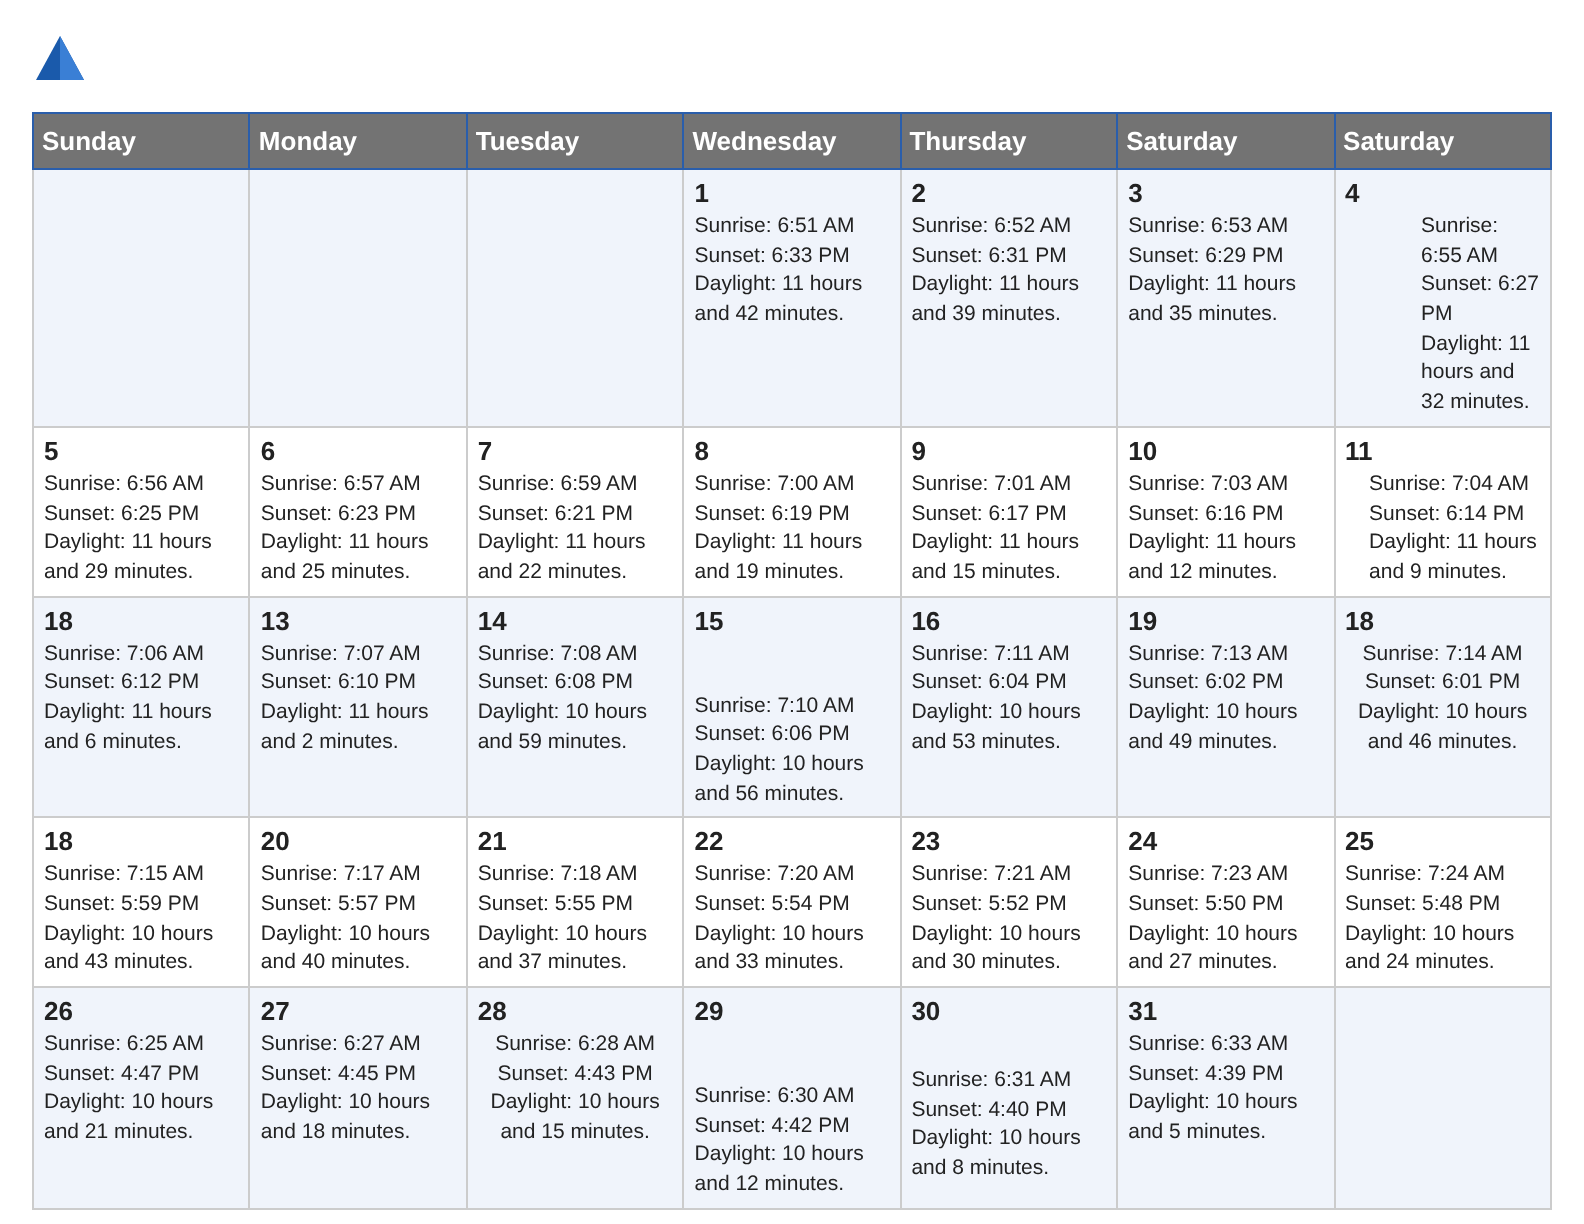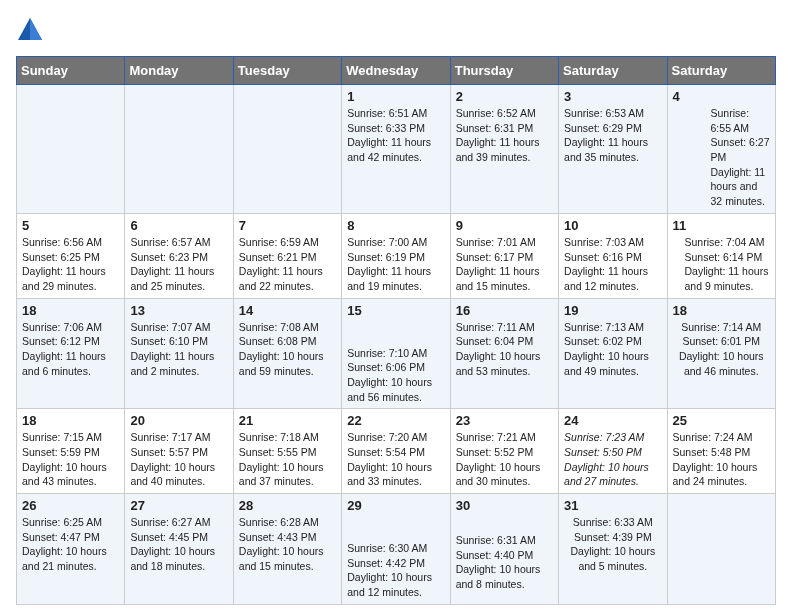--- a/index.html
+++ b/index.html
@@ -253,21 +253,21 @@
 Daylight: 10 hours and 33 minutes.</div>
         </td>
         <td>
           <span class="day-num">23</span>
           <div class="day-info" style="white-space: pre-line;">Sunrise: 7:21 AM
 Sunset: 5:52 PM
 Daylight: 10 hours and 30 minutes.</div>
         </td>
         <td>
           <span class="day-num">24</span>
-          <div class="day-info" style="white-space: pre-line; font-style: italic;">Sunrise: 7:23 AM
+          <div class="day-info" style="white-space: pre-line;">Sunrise: 7:23 AM
 Sunset: 5:50 PM
 Daylight: 10 hours and 27 minutes.</div>
         </td>
         <td>
           <span class="day-num">25</span>
           <div class="day-info" style="white-space: pre-line;">Sunrise: 7:24 AM
 Sunset: 5:48 PM
 Daylight: 10 hours and 24 minutes.</div>
         </td>
       </tr>
@@ -279,38 +279,38 @@
 Daylight: 10 hours and 21 minutes.</div>
         </td>
         <td>
           <span class="day-num">27</span>
           <div class="day-info" style="white-space: pre-line;">Sunrise: 6:27 AM
 Sunset: 4:45 PM
 Daylight: 10 hours and 18 minutes.</div>
         </td>
         <td>
           <span class="day-num">28</span>
-          <div class="day-info" style="white-space: pre-line;">Sunrise: 6:28 AM
+          <div class="day-info" style="white-space: pre-line; text-align: center;">Sunrise: 6:28 AM
 Sunset: 4:43 PM
 Daylight: 10 hours and 15 minutes.</div>
         </td>
         <td>
           <span class="day-num">29</span>
           <div class="day-info" style="white-space: pre-line; margin-top: 28px;">Sunrise: 6:30 AM
 Sunset: 4:42 PM
 Daylight: 10 hours and 12 minutes.</div>
         </td>
         <td>
           <span class="day-num">30</span>
           <div class="day-info" style="white-space: pre-line; margin-top: 20px;">Sunrise: 6:31 AM
 Sunset: 4:40 PM
 Daylight: 10 hours and 8 minutes.</div>
         </td>
         <td>
           <span class="day-num">31</span>
-          <div class="day-info" style="white-space: pre-line; text-align: center;">Sunrise: 6:33 AM
+          <div class="day-info" style="white-space: pre-line;">Sunrise: 6:33 AM
 Sunset: 4:39 PM
 Daylight: 10 hours and 5 minutes.</div>
         </td>
         <td class="empty"></td>
       </tr>
     </tbody>
 </table>
 
 </body></html>

